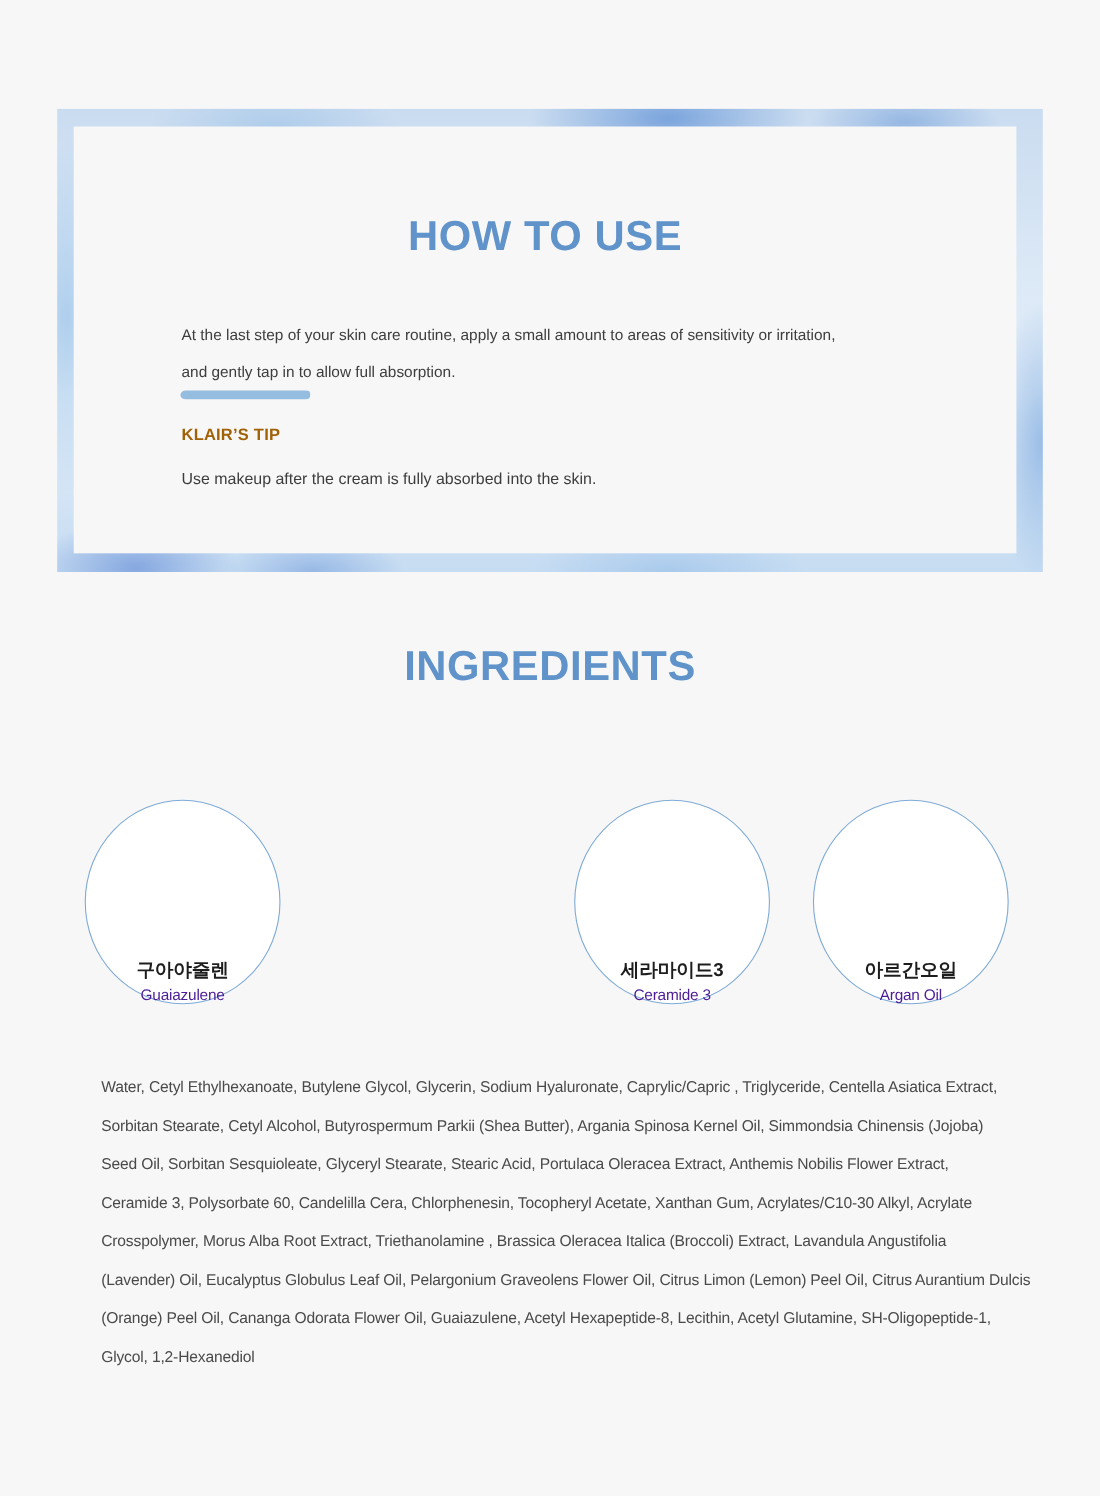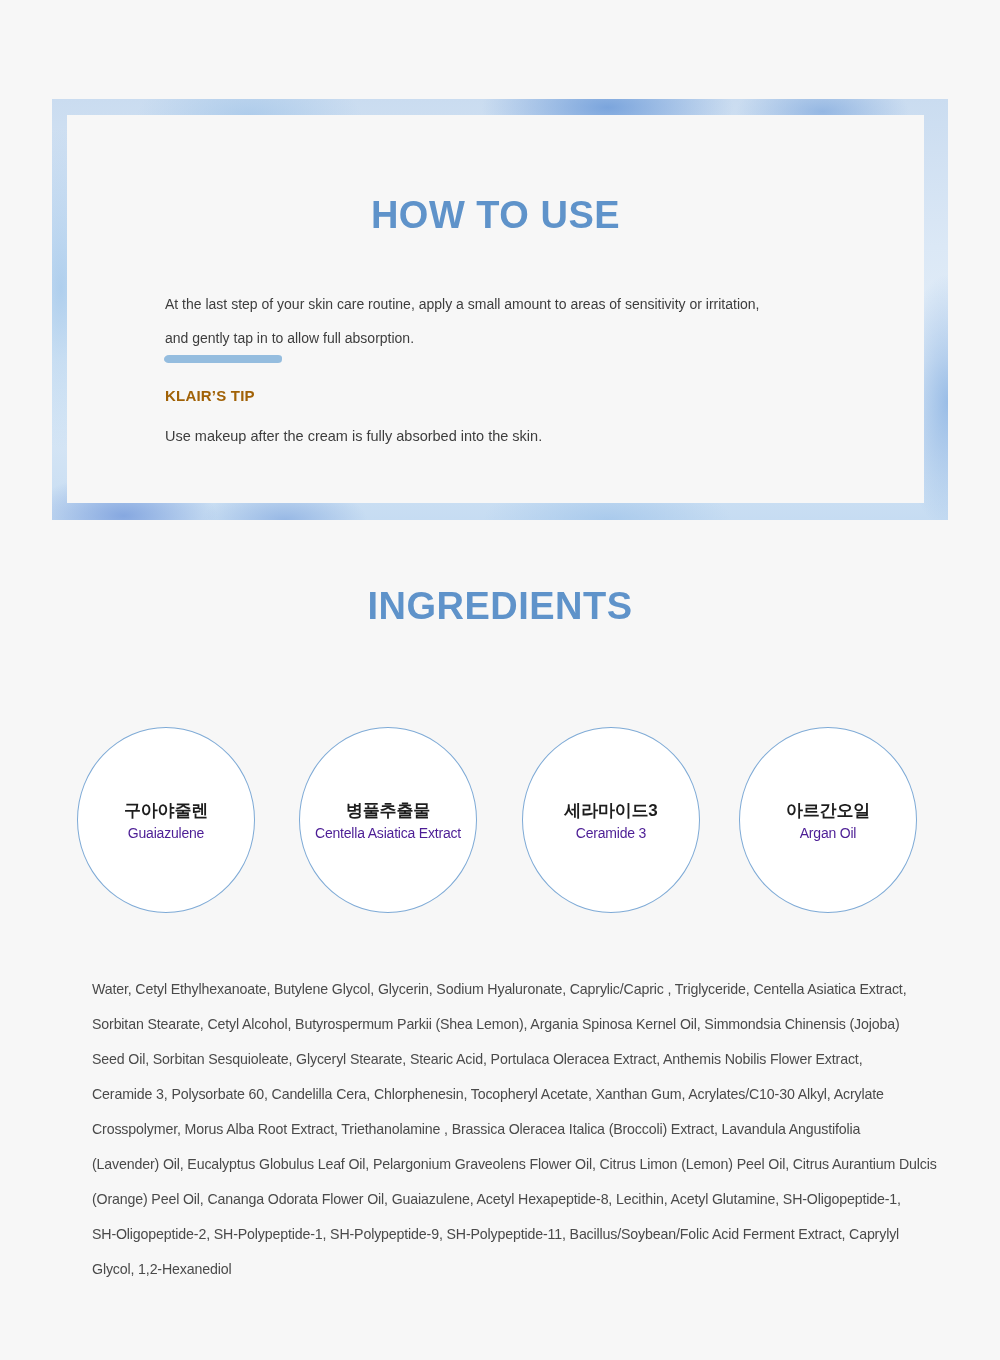--- a/index.html
+++ b/index.html
@@ -121,21 +121,21 @@
     top: 0;
     width: 178px;
     height: 186px;
     border: 1.4px solid #7eaad6;
     border-radius: 50%;
     background: #ffffff;
     box-sizing: border-box;
     display: flex;
     flex-direction: column;
     align-items: center;
-    justify-content: center;
+    justify-content: flex-end;
     text-align: center;
   }
   .circle.c0 { left: 2px; }
   .circle.c1 { left: 224px; }
   .circle.c2 { left: 447px; }
   .circle.c3 { left: 664px; }
 
   .circle .kr {
     font-size: 17px;
     font-weight: bold;
@@ -187,40 +187,35 @@
 
 <div class="ing-title">INGREDIENTS</div>
 
 <div class="circles">
 
   <div class="circle c0">
     <div class="kr">구아야줄렌</div>
     <div class="en">Guaiazulene</div>
   </div>
 
-  <div class="circle c1">
-    <div class="kr">병풀추출물</div>
-    <div class="en">Centella Asiatica Extract</div>
-  </div>
 
   <div class="circle c2">
     <div class="kr">세라마이드3</div>
     <div class="en">Ceramide 3</div>
   </div>
 
   <div class="circle c3">
     <div class="kr">아르간오일</div>
     <div class="en">Argan Oil</div>
   </div>
 
 </div>
 
 <div class="ing-list">
   <p>Water, Cetyl Ethylhexanoate, Butylene Glycol, Glycerin, Sodium Hyaluronate, Caprylic/Capric , Triglyceride, Centella Asiatica Extract,</p>
-  <p>Sorbitan Stearate, Cetyl Alcohol, Butyrospermum Parkii (Shea Lemon), Argania Spinosa Kernel Oil, Simmondsia Chinensis (Jojoba)</p>
+  <p>Sorbitan Stearate, Cetyl Alcohol, Butyrospermum Parkii (Shea Butter), Argania Spinosa Kernel Oil, Simmondsia Chinensis (Jojoba)</p>
   <p>Seed Oil, Sorbitan Sesquioleate, Glyceryl Stearate, Stearic Acid, Portulaca Oleracea Extract, Anthemis Nobilis Flower Extract,</p>
   <p>Ceramide 3, Polysorbate 60, Candelilla Cera, Chlorphenesin, Tocopheryl Acetate, Xanthan Gum, Acrylates/C10-30 Alkyl, Acrylate</p>
   <p>Crosspolymer, Morus Alba Root Extract, Triethanolamine , Brassica Oleracea Italica (Broccoli) Extract, Lavandula Angustifolia</p>
   <p>(Lavender) Oil, Eucalyptus Globulus Leaf Oil, Pelargonium Graveolens Flower Oil, Citrus Limon (Lemon) Peel Oil, Citrus Aurantium Dulcis</p>
   <p>(Orange) Peel Oil, Cananga Odorata Flower Oil, Guaiazulene, Acetyl Hexapeptide-8, Lecithin, Acetyl Glutamine, SH-Oligopeptide-1,</p>
-  <p>SH-Oligopeptide-2, SH-Polypeptide-1, SH-Polypeptide-9, SH-Polypeptide-11, Bacillus/Soybean/Folic Acid Ferment Extract, Caprylyl</p>
   <p>Glycol, 1,2-Hexanediol</p>
 </div>
 
 </body></html>

